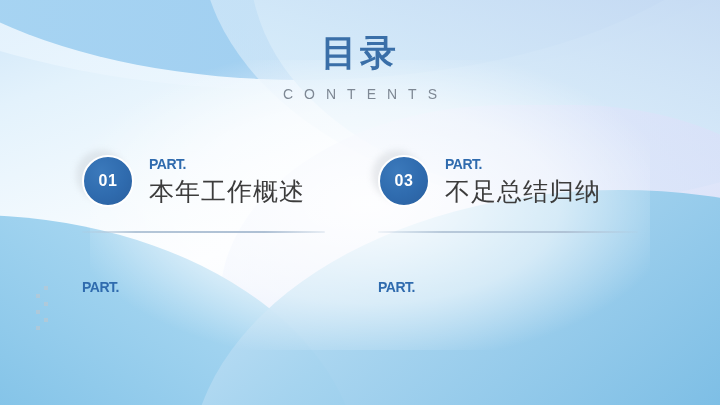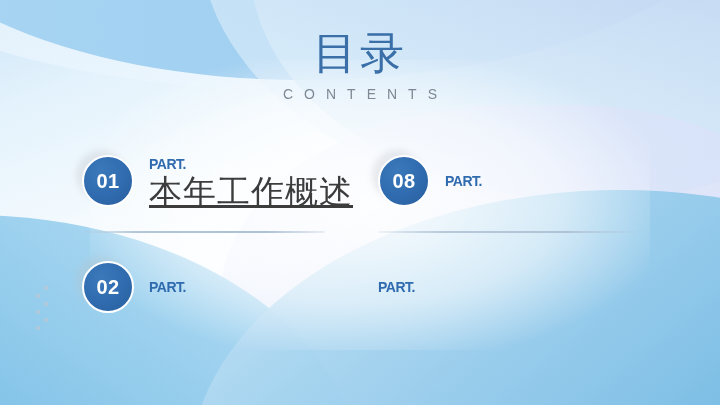--- a/index.html
+++ b/index.html
@@ -141,23 +141,23 @@
 
   
   .header {
     position: absolute;
     left: 0;
     top: 28px;
     width: 720px;
     text-align: center;
   }
   .title {
-    font-size: 44px;
+    font-size: 36px;
     line-height: 50px;
-    font-weight: normal;
+    font-weight: bold;
     color: #3a6fa8;
     letter-spacing: 3px;
     font-family: "DejaVu Sans", "Liberation Sans", sans-serif;
   }
   .subtitle {
     margin-top: 8px;
     font-size: 14px;
     color: #7e8894;
     letter-spacing: 11px;
     text-indent: 11px;
@@ -209,46 +209,45 @@
     width: 52px;
     height: 52px;
     border-radius: 50%;
     background: radial-gradient(circle at 35% 30%, #3b79bb 0%, #2f6bae 55%, #2a5f9e 100%);
     border: 2.5px solid #ffffff;
     box-sizing: border-box;
     display: flex;
     align-items: center;
     justify-content: center;
     color: #ffffff;
-    font-size: 20px;
+    font-size: 16px;
     font-weight: bold;
     letter-spacing: 0.5px;
   }
 
   .texts {
     display: flex;
     flex-direction: column;
     justify-content: center;
   }
   .part {
     font-size: 14px;
     font-weight: bold;
     color: #2f6bae;
     line-height: 21px;
     letter-spacing: -0.5px;
     font-family: "Liberation Sans", sans-serif;
   }
   .item-title {
-    font-size: 33px;
+    font-size: 25px;
     color: #3c3c3c;
     line-height: 32px;
     margin-top: 1px;
     letter-spacing: 1px;
     font-family: "DejaVu Sans", "Liberation Sans", sans-serif;
-    text-decoration: underline;
   }
 
   
   .dividers {
     position: absolute;
     left: 82px;
     top: 231px;
     width: 556px;
     height: 3px;
   }
@@ -308,36 +307,33 @@
         </div>
         <div class="texts">
           <div class="part">PART.</div>
           <div class="item-title">本年工作概述</div>
         </div>
       </div>
 
       <div class="cell right-col">
         <div class="badge-wrap">
           <div class="badge-shadow"></div>
-          <div class="badge">08</div>
+          <div class="badge">03</div>
         </div>
         <div class="texts">
           <div class="part">PART.</div>
+          <div class="item-title">不足总结归纳</div>
         </div>
       </div>
 
     </div>
 
     <div class="row" style="margin-top:20px;">
 
       <div class="cell left-col">
-        <div class="badge-wrap">
-          <div class="badge-shadow"></div>
-          <div class="badge">02</div>
-        </div>
         <div class="texts">
           <div class="part">PART.</div>
         </div>
       </div>
 
       <div class="cell right-col">
         <div class="texts">
           <div class="part">PART.</div>
         </div>
       </div>

